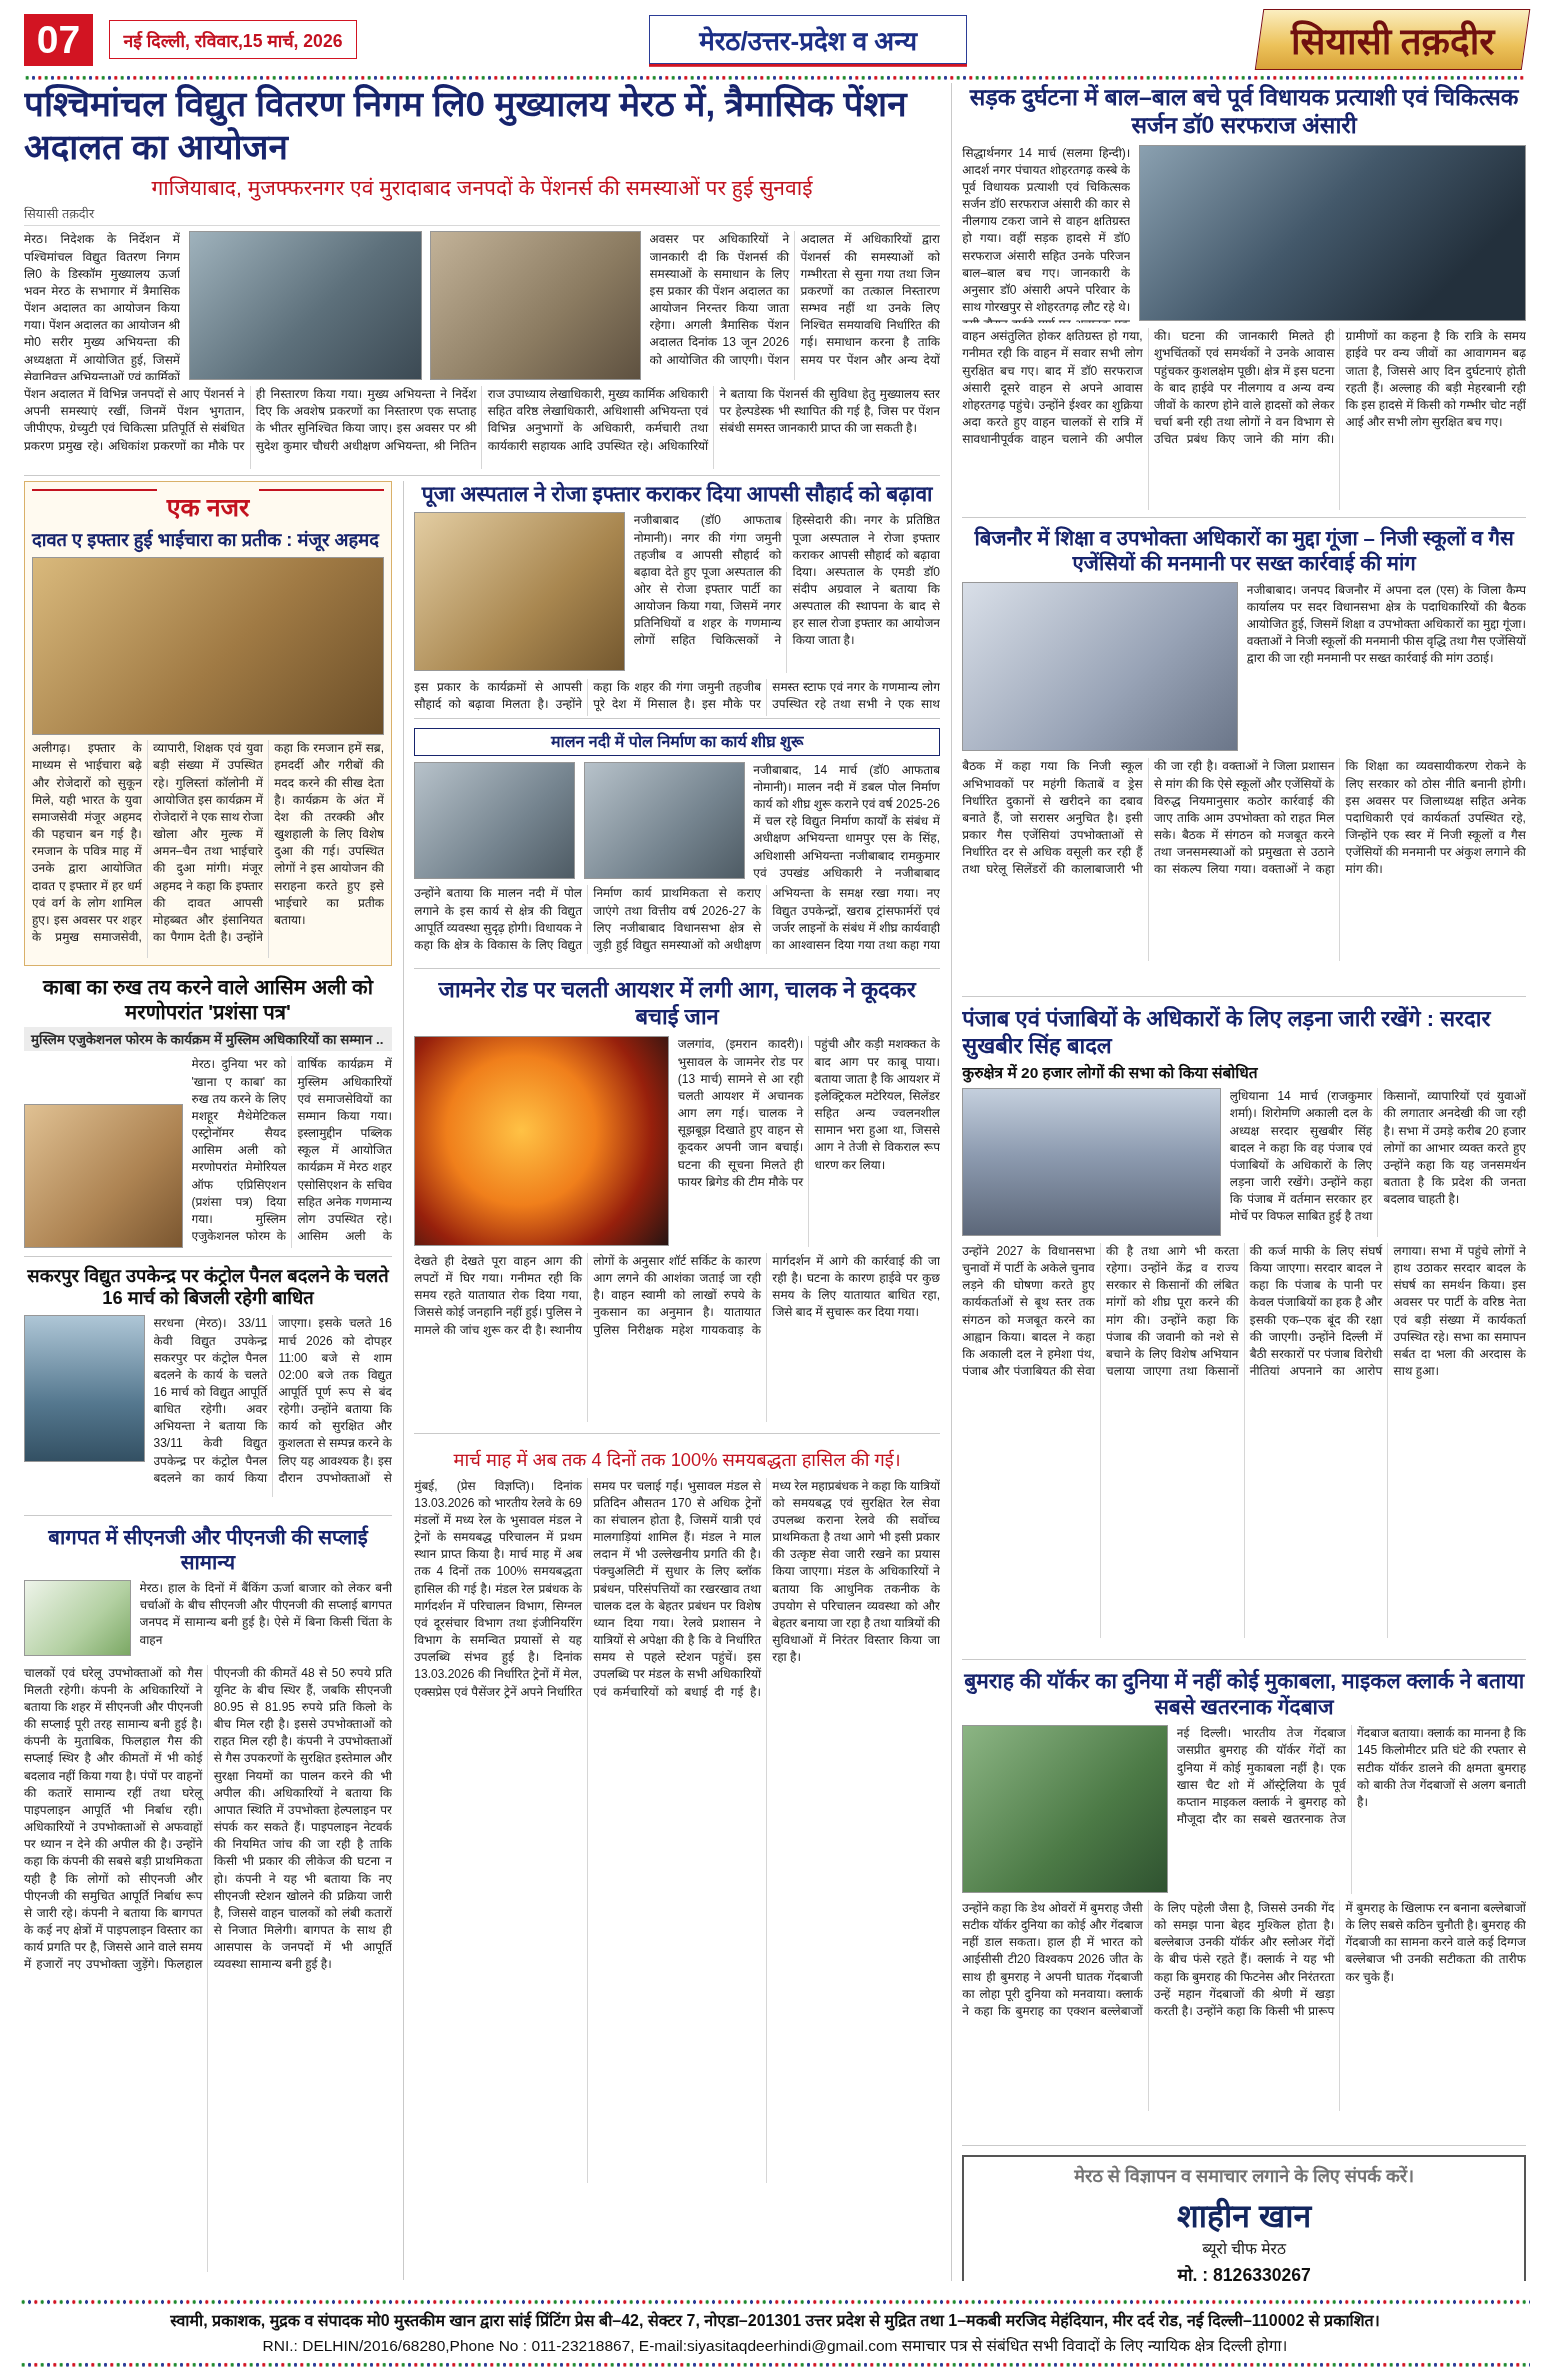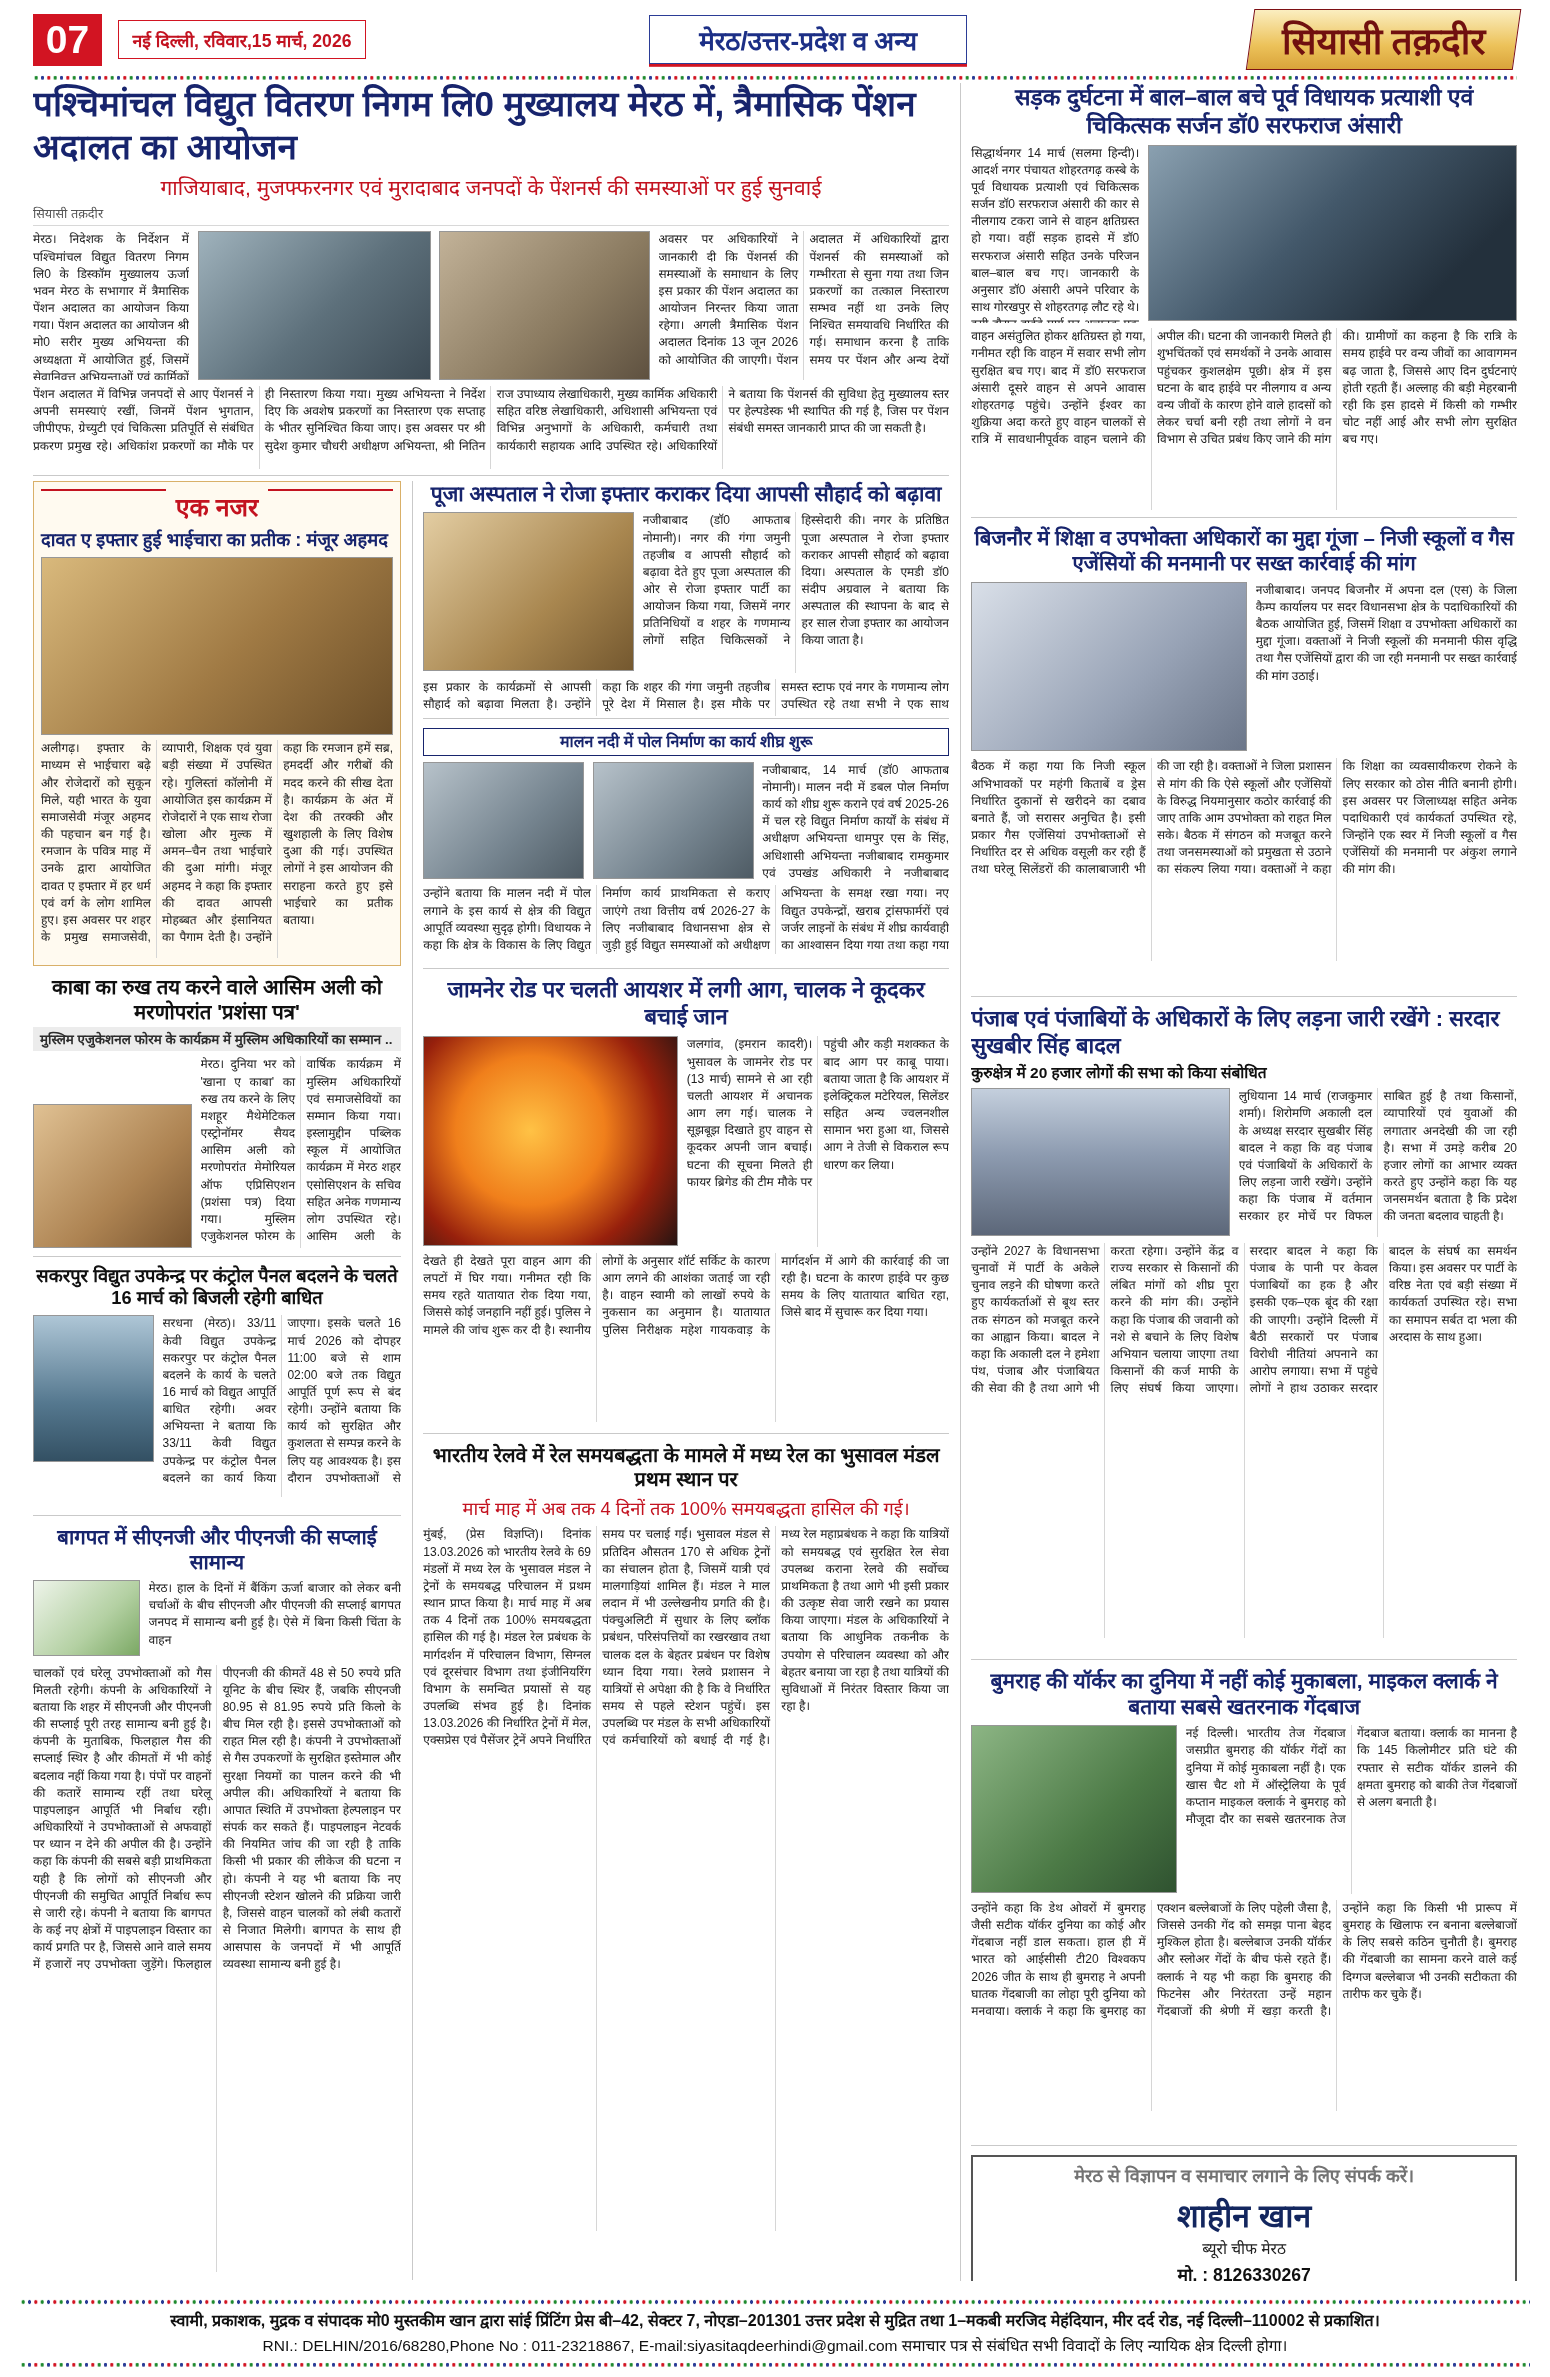--- a/index.html
+++ b/index.html
@@ -1,19 +1,19 @@
 <!DOCTYPE html>
 <html lang="hi" style="font-size:11.3px"><head>
 <meta charset="utf-8">
 <style>
   *{box-sizing:border-box;margin:0;padding:0}
   html,body{background:#d9d9d9}
   .page{width:1550px;height:2377px;margin:0 auto;background:#fff;position:relative;
         font-family:"Liberation Sans","DejaVu Sans",sans-serif;color:#1b1b1b;overflow:hidden;
-        padding:10px 33px 0}
+        padding:10px 24px 0}
   
   .hdr{display:flex;align-items:center;gap:15.5px;height:59px}
   .pgnum{width:69px;height:52px;background:#d21422;color:#fff;font-size:39px;font-weight:700;
          display:flex;align-items:center;justify-content:center;flex-shrink:0}
   .datebox{border:1.4px solid #d21422;color:#c31220;font-weight:700;font-size:17.6px;
            padding:6.3px 14px;white-space:nowrap}
   .tabwrap{flex:1;display:flex;justify-content:center}
   .ribbon{border:1.4px solid #2b3d96;box-shadow:0 2.8px 0 #d21422;color:#1c2f86;font-weight:700;
           font-size:26px;padding:5.6px 49px;white-space:nowrap;background:#fff}
   .mast{background:linear-gradient(180deg,#fbeec0,#ecc25a 60%,#d9a33a);border:1.4px solid #7d1014;
@@ -177,21 +177,20 @@
           <article class="rule-b" style="height:457px">
             <h3 class="h-navy" style="font-size:22px;text-align:center">जामनेर रोड पर चलती आयशर में लगी आग, चालक ने कूदकर बचाई जान</h3>
             <div class="mrow" style="height:211px">
               <div class="photo ph-fire" style="width:255px;height:210px"></div>
               <div class="bd c2" style="flex:1">जलगांव, (इमरान कादरी)। भुसावल के जामनेर रोड पर (13 मार्च) सामने से आ रही चलती आयशर में अचानक आग लग गई। चालक ने सूझबूझ दिखाते हुए वाहन से कूदकर अपनी जान बचाई। घटना की सूचना मिलते ही फायर ब्रिगेड की टीम मौके पर पहुंची और कड़ी मशक्कत के बाद आग पर काबू पाया। बताया जाता है कि आयशर में इलेक्ट्रिकल मटेरियल, सिलेंडर सहित अन्य ज्वलनशील सामान भरा हुआ था, जिससे आग ने तेजी से विकराल रूप धारण कर लिया।</div>
             </div>
             <div class="bd c3" style="height:169px">देखते ही देखते पूरा वाहन आग की लपटों में घिर गया। गनीमत रही कि समय रहते यातायात रोक दिया गया, जिससे कोई जनहानि नहीं हुई। पुलिस ने मामले की जांच शुरू कर दी है। स्थानीय लोगों के अनुसार शॉर्ट सर्किट के कारण आग लगने की आशंका जताई जा रही है। वाहन स्वामी को लाखों रुपये के नुकसान का अनुमान है। यातायात पुलिस निरीक्षक महेश गायकवाड़ के मार्गदर्शन में आगे की कार्रवाई की जा रही है। घटना के कारण हाईवे पर कुछ समय के लिए यातायात बाधित रहा, जिसे बाद में सुचारू कर दिया गया।</div>
           </article>
 
           <article style="height:817px">
-            <h3 class="h-blk" style="font-size:20px;text-align:center">भारतीय रेलवे में रेल समयबद्धता के मामले में मध्य रेल का भुसावल मंडल प्रथम स्थान पर</h3>
             <div class="sub-red" style="font-size:18.3px;margin:5.6px 0">मार्च माह में अब तक 4 दिनों तक 100% समयबद्धता हासिल की गई।</div>
             <div class="bd c3" style="height:705px">मुंबई, (प्रेस विज्ञप्ति)। दिनांक 13.03.2026 को भारतीय रेलवे के 69 मंडलों में मध्य रेल के भुसावल मंडल ने ट्रेनों के समयबद्ध परिचालन में प्रथम स्थान प्राप्त किया है। मार्च माह में अब तक 4 दिनों तक 100% समयबद्धता हासिल की गई है। मंडल रेल प्रबंधक के मार्गदर्शन में परिचालन विभाग, सिग्नल एवं दूरसंचार विभाग तथा इंजीनियरिंग विभाग के समन्वित प्रयासों से यह उपलब्धि संभव हुई है। दिनांक 13.03.2026 की निर्धारित ट्रेनों में मेल, एक्सप्रेस एवं पैसेंजर ट्रेनें अपने निर्धारित समय पर चलाई गईं। भुसावल मंडल से प्रतिदिन औसतन 170 से अधिक ट्रेनों का संचालन होता है, जिसमें यात्री एवं मालगाड़ियां शामिल हैं। मंडल ने माल लदान में भी उल्लेखनीय प्रगति की है। पंक्चुअलिटी में सुधार के लिए ब्लॉक प्रबंधन, परिसंपत्तियों का रखरखाव तथा चालक दल के बेहतर प्रबंधन पर विशेष ध्यान दिया गया। रेलवे प्रशासन ने यात्रियों से अपेक्षा की है कि वे निर्धारित समय से पहले स्टेशन पहुंचें। इस उपलब्धि पर मंडल के सभी अधिकारियों एवं कर्मचारियों को बधाई दी गई है। मध्य रेल महाप्रबंधक ने कहा कि यात्रियों को समयबद्ध एवं सुरक्षित रेल सेवा उपलब्ध कराना रेलवे की सर्वोच्च प्राथमिकता है तथा आगे भी इसी प्रकार की उत्कृष्ट सेवा जारी रखने का प्रयास किया जाएगा। मंडल के अधिकारियों ने बताया कि आधुनिक तकनीक के उपयोग से परिचालन व्यवस्था को और बेहतर बनाया जा रहा है तथा यात्रियों की सुविधाओं में निरंतर विस्तार किया जा रहा है।</div>
           </article>
 
         </div>
       </div>
     </div>
 
     <div class="col-c">
 

